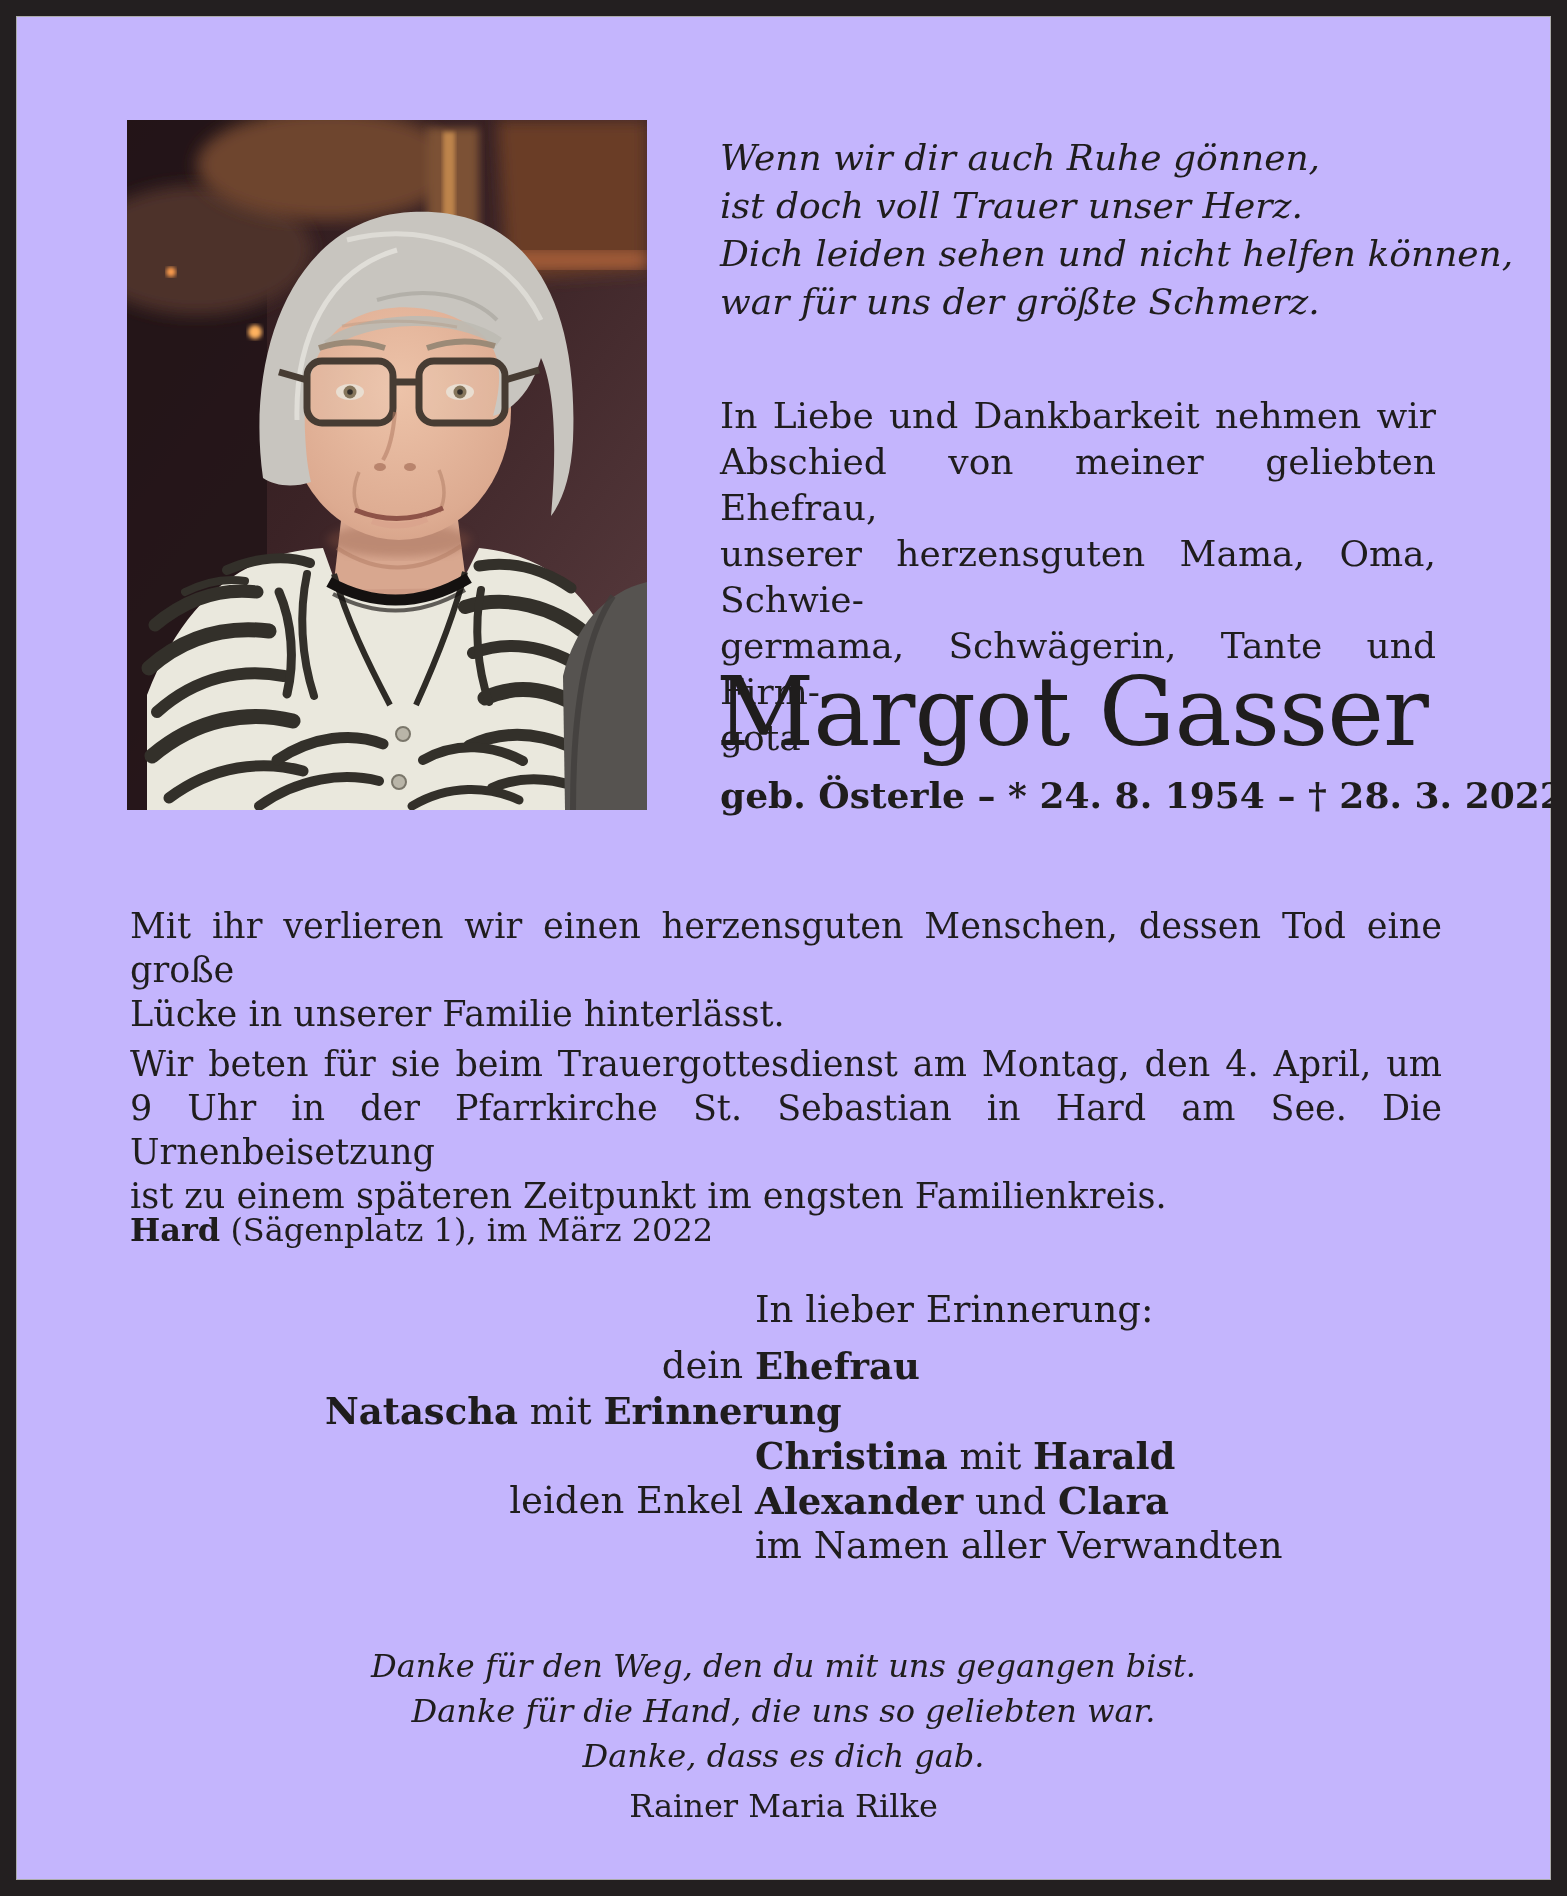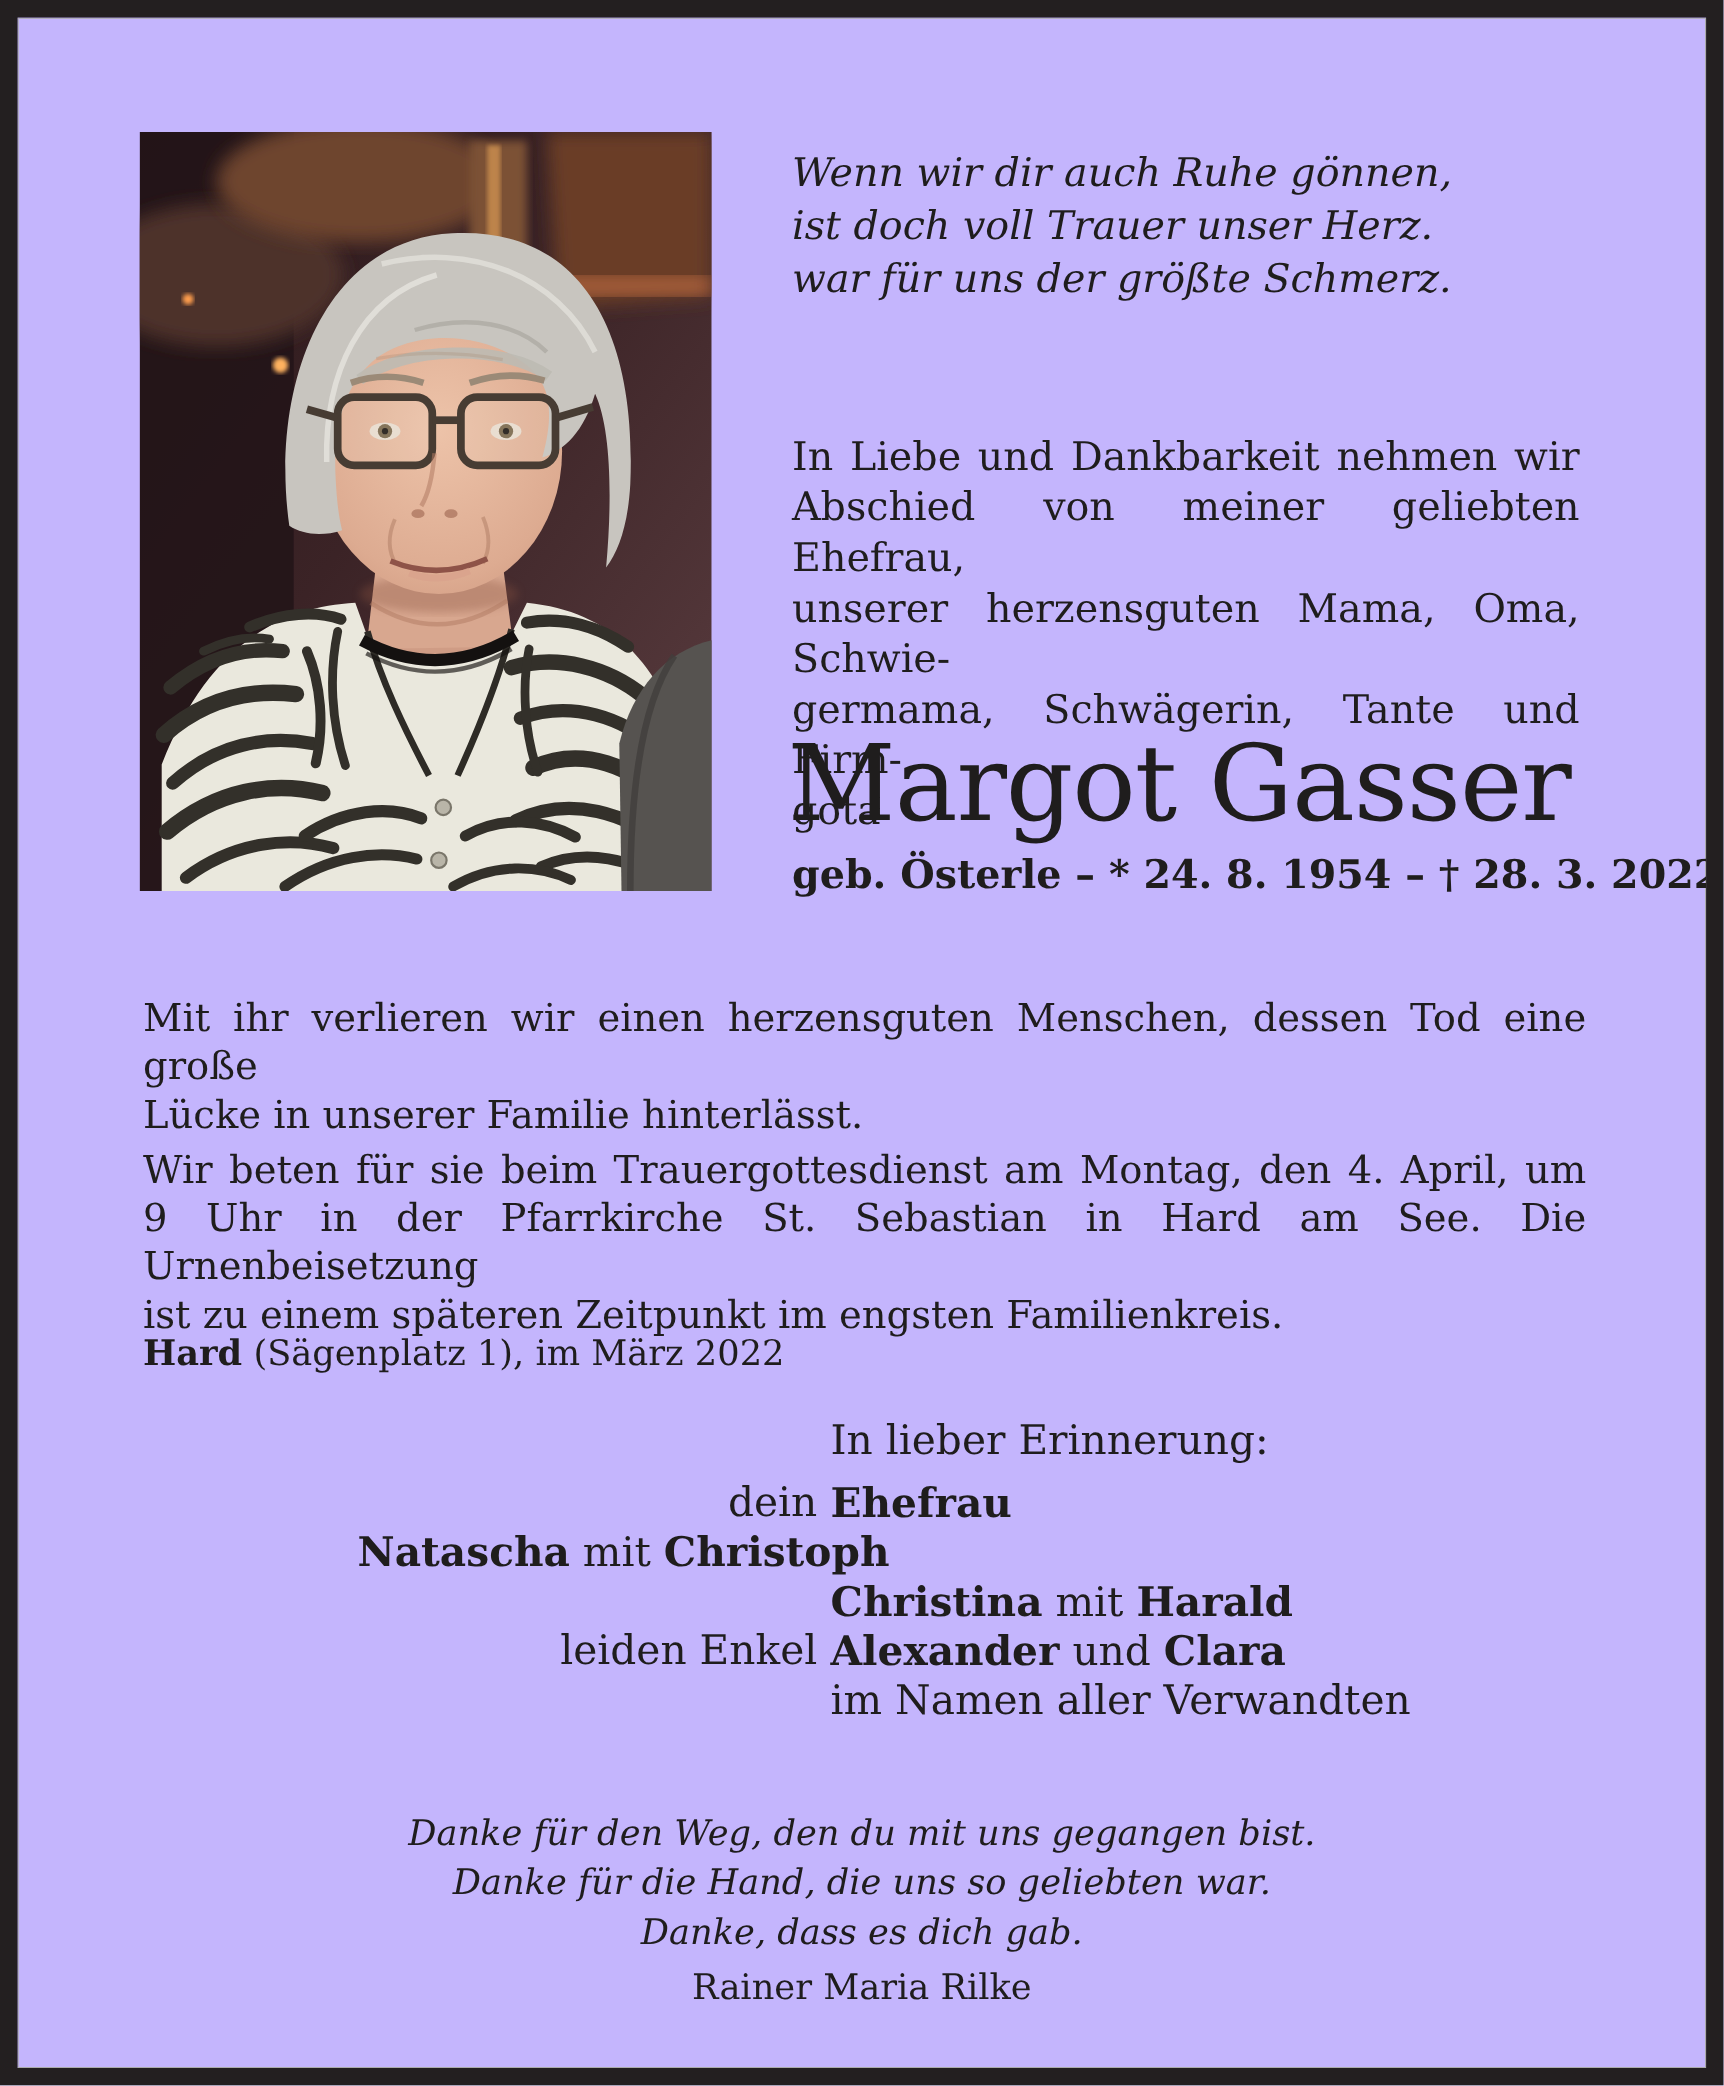--- a/index.html
+++ b/index.html
@@ -161,20 +161,21 @@
       <path d="M206,474 Q272,509 338,470" stroke="#141110" stroke-width="4" fill="none" opacity="0.65"></path>
 
       <path d="M438,690 L436,556 C448,506 478,472 520,462 L520,690 Z" fill="#565350"></path>
       <path d="M446,690 C446,600 456,520 486,476" stroke="#413f3c" stroke-width="6" fill="none" opacity="0.8"></path>
     </svg>
   </div>
 
   <div class="abs poem">
       <div>Wenn wir dir auch Ruhe gönnen,</div>
       <div>ist doch voll Trauer unser Herz.</div>
+      <div>Dich leiden sehen und nicht helfen können,</div>
       <div>war für uns der größte Schmerz.</div>
     </div>
 
   <div class="abs intro jlines">
       <div>In Liebe und Dankbarkeit nehmen wir</div>
       <div>Abschied von meiner geliebten Ehefrau,</div>
       <div>unserer herzensguten Mama, Oma, Schwie-</div>
       <div>germama, Schwägerin, Tante und Firm-</div>
       <div>gota</div>
     </div>
@@ -199,21 +200,21 @@
   </div>
 
   <div class="abs memorial">
     <div class="mem-header">In lieber Erinnerung:</div>
     <div class="mem-rows">
         <div class="mem-row">
           <span class="mem-label">dein</span>
           <span class="mem-value"><b>Ehefrau</b></span>
         </div>
         <div class="mem-row">
-          <span class="mem-value"><b>Natascha</b><span> mit </span><b>Christoph</b></span>
+          <span class="mem-value"><b>Natascha</b><span> mit </span><b>Erinnerung</b></span>
         </div>
         <div class="mem-row">
           <span class="mem-label"></span>
           <span class="mem-value"><b>Christina</b><span> mit </span><b>Harald</b></span>
         </div>
         <div class="mem-row">
           <span class="mem-label">leiden Enkel</span>
           <span class="mem-value"><b>Alexander</b><span> und </span><b>Clara</b></span>
         </div>
         <div class="mem-row">

